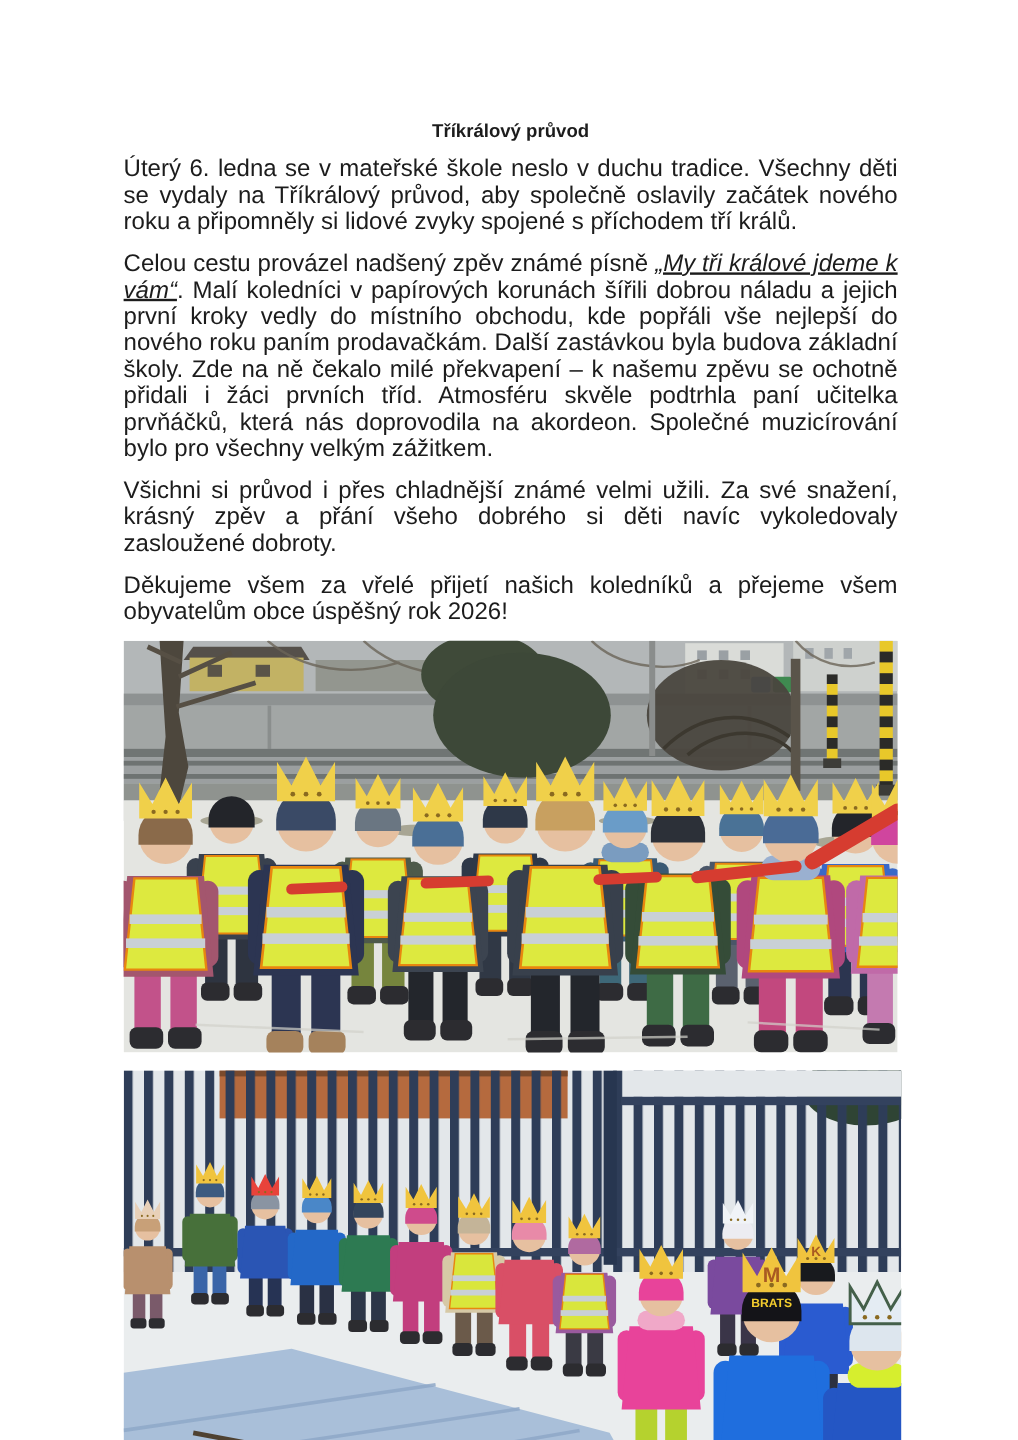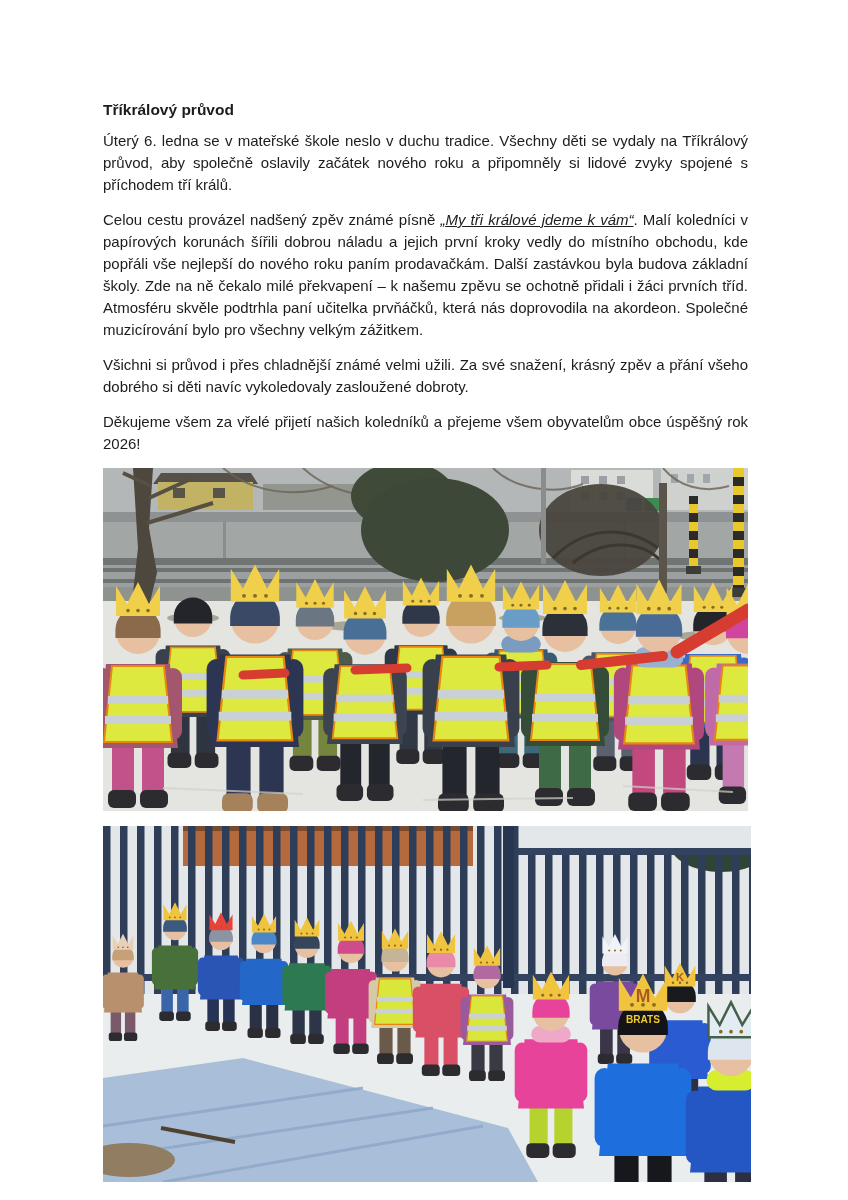--- a/index.html
+++ b/index.html
@@ -1,22 +1,22 @@
 <!DOCTYPE html>
 <html lang="cs"><head>
 <meta charset="utf-8">
 <style>
   html,body{margin:0;padding:0;background:#ffffff;}
   .page{
     width:848px;height:1200px;box-sizing:border-box;
     padding:99px 100px 0 103px;background:#ffffff;
     font-family:"Liberation Sans",sans-serif;color:#1c1c1c;overflow:hidden;
   }
-  h1.doc-title{font-size:15.5px;line-height:22px;margin:0 0 9px 0;font-weight:700;}
-  p.doc-par{font-size:15px;line-height:22px;text-align:justify;margin:0 0 13px 0;}
+  h1.doc-title{font-size:15.5px;line-height:22px;margin:0 0 9px 0;font-weight:700;text-align:center;}
+  p.doc-par{font-size:20px;line-height:22px;text-align:justify;margin:0 0 13px 0;}
   p.doc-par i{font-style:italic;text-decoration:underline;}
   figure.photo{margin:0 0 15px 0;line-height:0;}
   figure.photo svg{display:block;}
 </style>
 </head>
 <body>
 
 <div class="page">
 
   <h1 class="doc-title">Tříkrálový průvod</h1>

